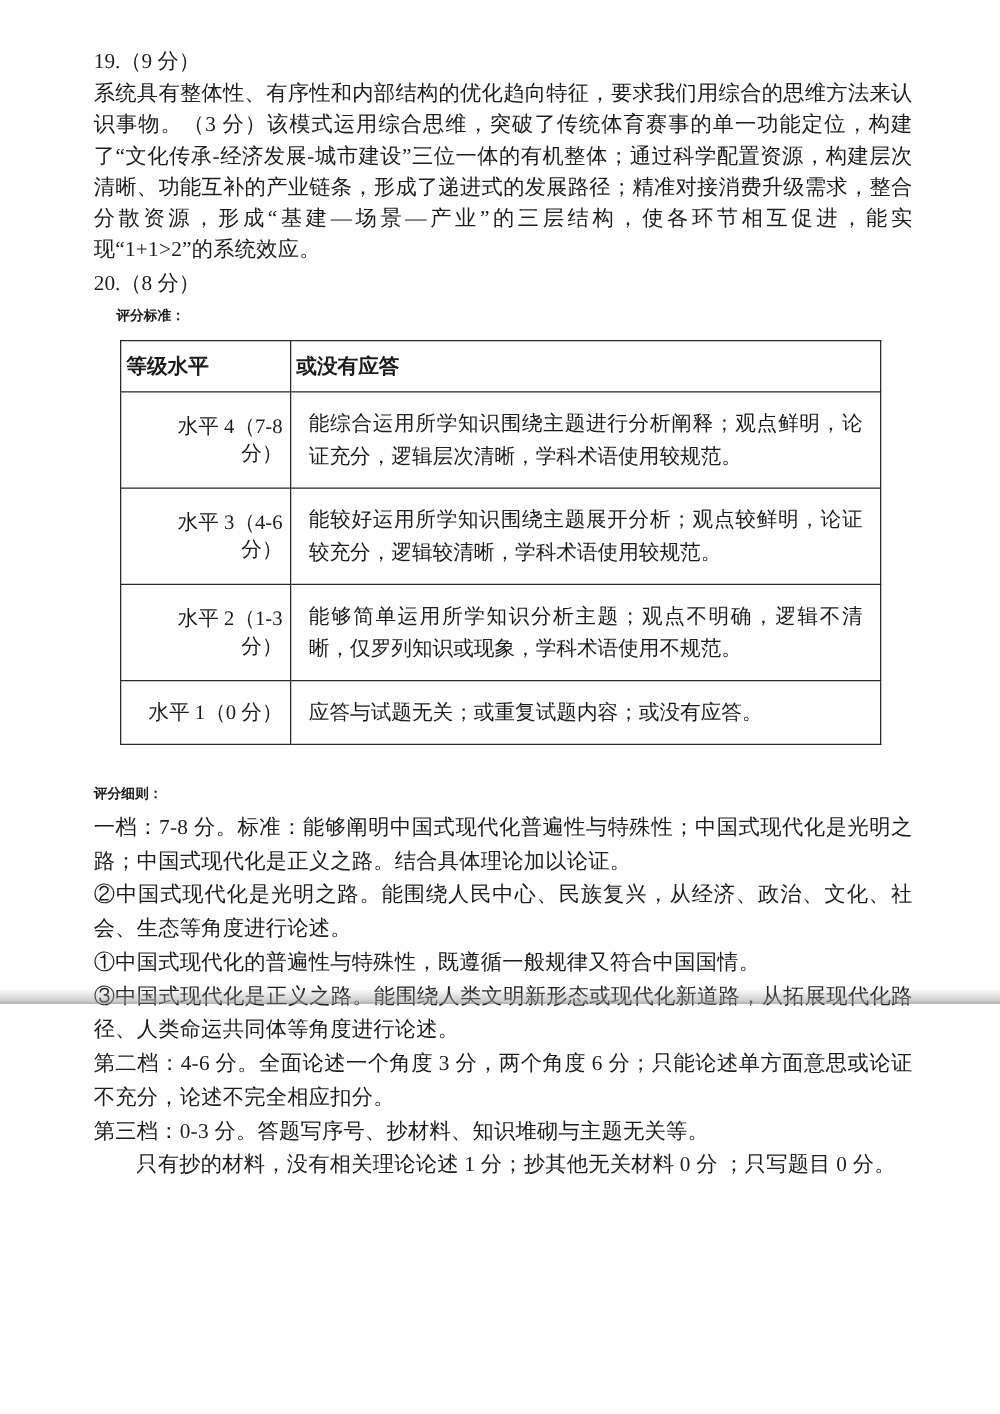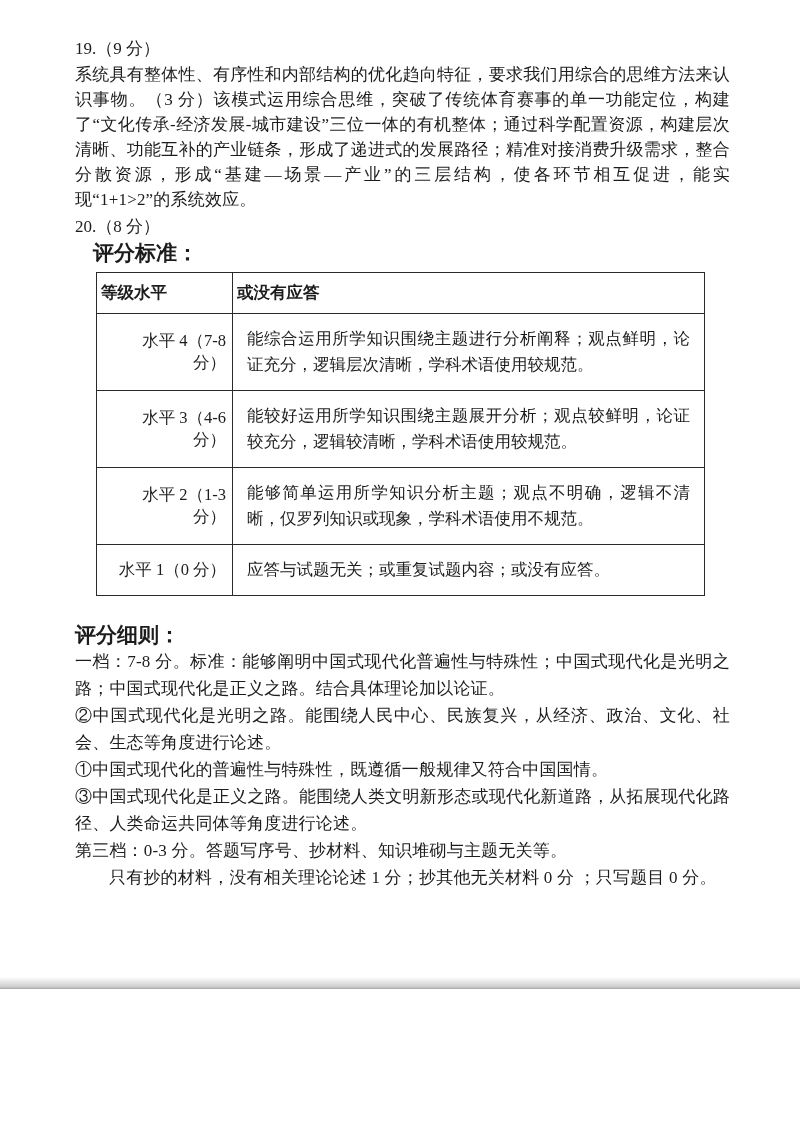--- a/index.html
+++ b/index.html
@@ -9,37 +9,37 @@
     height: 1131px;
     font-family: "Liberation Serif", "DejaVu Serif", serif;
     color: #1c1c1c;
     position: relative;
     overflow: hidden;
   }
   .page {
     position: absolute;
     top: 0; left: 0;
     width: 800px;
-    height: 989px;
+    height: 803px;
     padding: 36px 70px 16px 75px;
     background: #ffffff;
   }
   .q-head {
     font-size: 17px;
     line-height: 25px;
     margin-bottom: 1px;
   }
   .body-para {
     font-size: 17px;
     line-height: 25px;
     text-align: justify;
     letter-spacing: 0.2px;
   }
   .section-label {
-    font-size: 21px;
+    font-size: 11px;
     font-weight: bold;
     line-height: 26px;
   }
   .rubric-label { margin-left: 18px; margin-top: 1px; }
   table.rubric {
     border-collapse: collapse;
     margin: 6px 0 0 21px;
     width: 608px;
     table-layout: fixed;
   }
@@ -127,19 +127,20 @@
         </tr>
       </tbody>
     </table>
 
     <div class="details-block">
       <div class="section-label">评分细则：</div>
       <p class="detail-para">一档：7-8 分。标准：能够阐明中国式现代化普遍性与特殊性；中国式现代化是光明之路；中国式现代化是正义之路。结合具体理论加以论证。</p>
       <p class="detail-para">②中国式现代化是光明之路。能围绕人民中心、民族复兴，从经济、政治、文化、社会、生态等角度进行论述。</p>
       <p class="detail-para">①中国式现代化的普遍性与特殊性，既遵循一般规律又符合中国国情。</p>
       <p class="detail-para">③中国式现代化是正义之路。能围绕人类文明新形态或现代化新道路，从拓展现代化路径、人类命运共同体等角度进行论述。</p>
+      <p class="detail-para">第二档：4-6 分。全面论述一个角度 3 分，两个角度 6 分；只能论述单方面意思或论证不充分，论述不完全相应扣分。</p>
       <p class="detail-para">第三档：0-3 分。答题写序号、抄材料、知识堆砌与主题无关等。</p>
       <p class="detail-para indented">只有抄的材料，没有相关理论论述 1 分；抄其他无关材料 0 分 ；只写题目 0 分。</p>
     </div>
   </section>
 
   <div class="page-bottom-shadow"></div>
 </div>
 
 </body></html>

